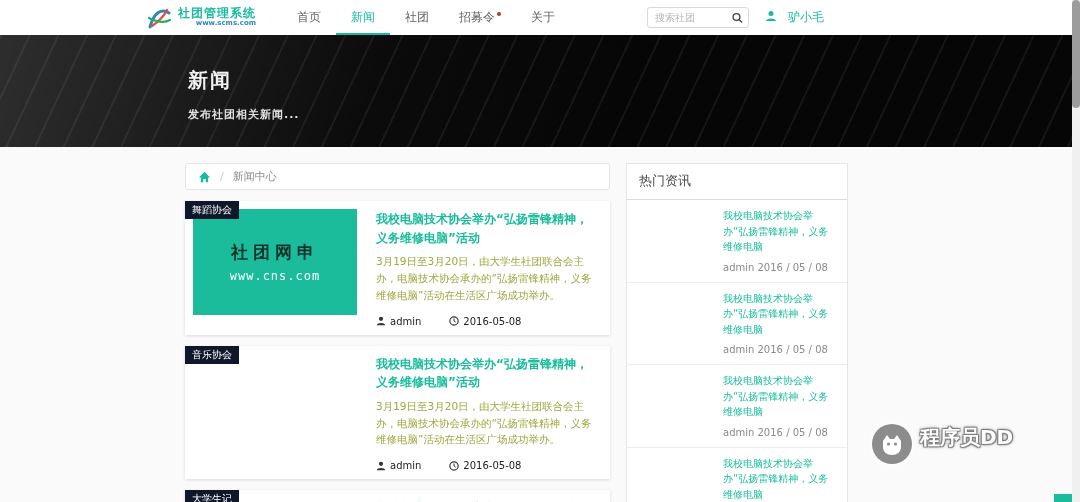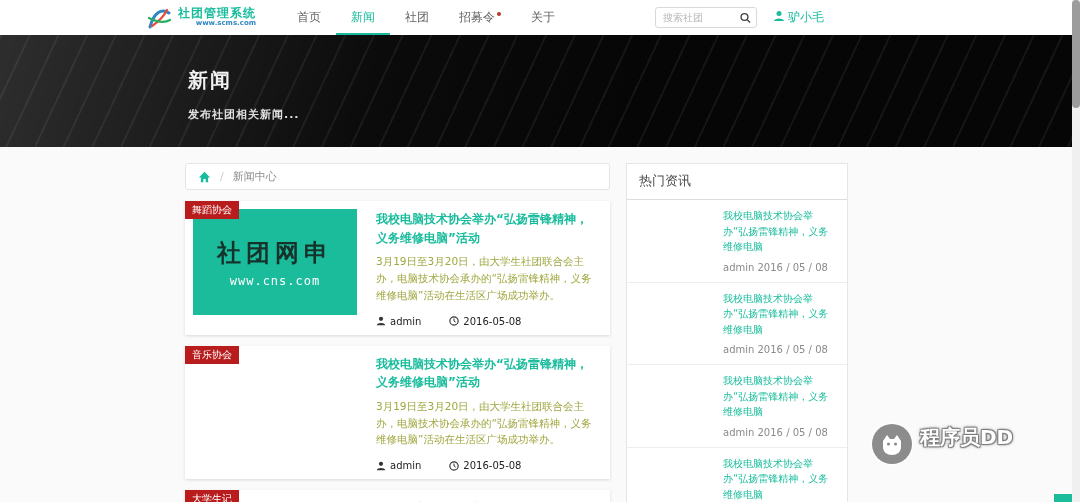--- a/index.html
+++ b/index.html
@@ -15,21 +15,21 @@
   .brand-title { color:#18bc9c; font-weight:bold; font-size:12px; letter-spacing:1px; }
   .brand-url { color:#2e86c1; font-size:7px; font-weight:bold; }
   .nav-menu { display:flex; align-items:stretch; }
   .nav-item { display:flex; align-items:center; padding:0 15px; font-size:12px; color:#666; text-decoration:none; cursor:pointer; position:relative; }
   .nav-item.active { color:#18bc9c; box-shadow: inset 0 -2px 0 #18bc9c; }
   .nav-item .dot { width:4px; height:4px; background:#b03a2e; border-radius:50%; display:inline-block; margin:-8px 0 0 2px; }
   .search-wrap { margin-left:auto; display:flex; align-items:center; position:relative; }
   .search-input { width:102px; height:21px; border:1px solid #d9d9d9; border-radius:3px; font-size:10px; padding:0 20px 0 7px; color:#333; outline:none; background:#fff; font-family:inherit; }
   .search-input::placeholder { color:#b5b5b5; }
   .search-icon { position:absolute; right:6px; top:50%; transform:translateY(-50%); cursor:pointer; line-height:0; }
-  .user { display:flex; align-items:center; gap:3px; color:#18bc9c; font-size:12px; margin-left:16px; margin-right:256px; text-decoration:none; cursor:pointer; }
+  .user { display:flex; align-items:center; gap:11px; color:#18bc9c; font-size:12px; margin-left:16px; margin-right:256px; text-decoration:none; cursor:pointer; }
 
   
   .hero { height:112px; background:#060606; position:relative; overflow:hidden; padding:32px 0 0 188px; }
   .hero::before { content:""; position:absolute; inset:0;
     background:
       linear-gradient(105deg, rgba(255,255,255,0.16) 0%, rgba(255,255,255,0.02) 35%, transparent 60%),
       repeating-linear-gradient(115deg, rgba(255,255,255,0.06) 0 2px, transparent 2px 26px);
   }
   .hero-title { position:relative; color:#f2f2f2; font-size:20px; font-weight:bold; letter-spacing:2px; }
   .hero-sub { position:relative; color:#e0e0e0; font-size:11px; font-weight:bold; margin-top:13px; letter-spacing:1px; }
@@ -37,23 +37,23 @@
   
   .content { display:flex; align-items:flex-start; gap:16px; padding:16px 0 0 185px; }
   .left-col { width:425px; }
 
   .breadcrumb { background:#fff; border:1px solid #e5e5e5; border-radius:3px; height:27px; display:flex; align-items:center; gap:9px; padding:0 12px; font-size:11px; }
   .breadcrumb .home-icon { line-height:0; cursor:pointer; }
   .breadcrumb .sep { color:#ccc; }
   .breadcrumb .crumb { color:#8a8a8a; }
 
   .card { position:relative; background:#fff; box-shadow:0 1px 3px rgba(0,0,0,0.13); margin-top:11px; padding:8px; display:flex; }
-  .card-badge { position:absolute; top:0; left:0; background:#b91c1c; color:#fff; font-size:10px; padding:2px 7px; z-index:2; cursor:pointer; }
+  .card-badge { position:absolute; top:0; left:0; background:#0f172a; color:#fff; font-size:10px; padding:2px 7px; z-index:2; cursor:pointer; }
   .card-img { width:164px; height:106px; background:#1abc9c; flex:none; display:flex; flex-direction:column; align-items:center; justify-content:center; gap:5px; cursor:pointer; }
-  .img-zh { font-family:"DejaVu Serif","Liberation Serif",serif; font-size:24px; font-weight:bold; color:#16322a; letter-spacing:5px; }
+  .img-zh { font-family:"DejaVu Serif","Liberation Serif",serif; font-size:17px; font-weight:bold; color:#16322a; letter-spacing:5px; }
   .img-en { font-family:"DejaVu Sans Mono","Liberation Mono",monospace; font-size:12px; color:#fff; letter-spacing:1px; }
   .card-spacer { width:164px; flex:none; }
   .card-main { flex:1; padding:1px 6px 0 19px; display:flex; flex-direction:column; }
   .card-title { display:block; color:#18bc9c; font-size:12px; font-weight:bold; line-height:1.55; text-decoration:none; cursor:pointer; }
   .card-body { color:#9fa73e; font-size:10.5px; line-height:1.6; margin-top:6px; }
   .card-foot { display:flex; align-items:center; gap:28px; margin-top:auto; padding-top:12px; font-size:10px; color:#222; }
   .foot-item { display:flex; align-items:center; gap:4px; }
   .foot-item .fi { line-height:0; }
 
   .panel { width:222px; background:#fff; border:1px solid #e6e6e6; }

